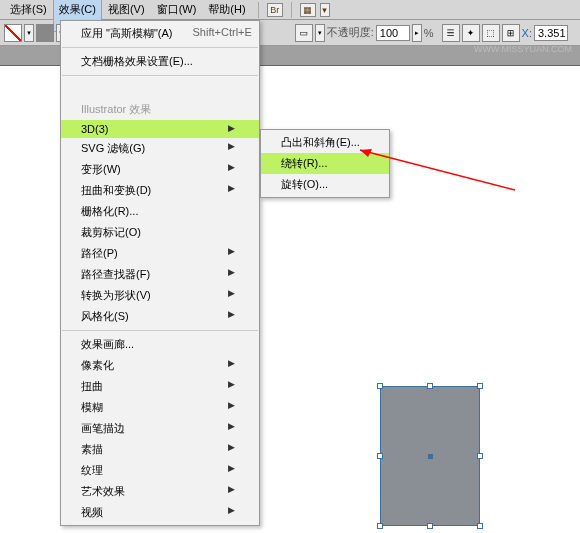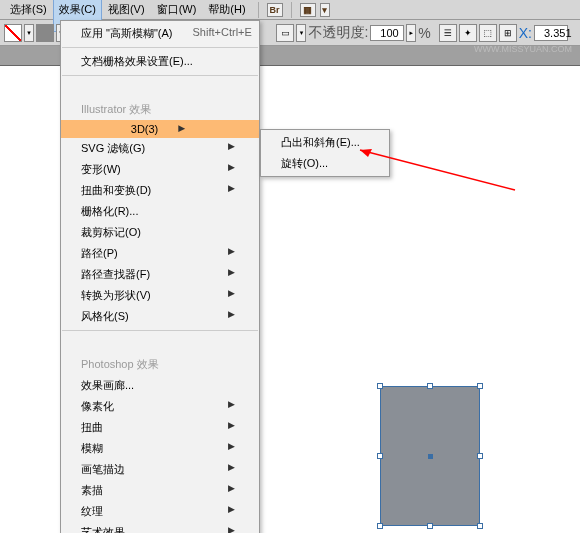--- a/index.html
+++ b/index.html
@@ -2,51 +2,51 @@
 <html><head>
 <meta charset="utf-8">
 <style>
 * { box-sizing: border-box; margin: 0; padding: 0; font-family: "Microsoft YaHei", sans-serif; font-size: 11px; }
 body { width: 580px; height: 533px; background: #fff; overflow: hidden; position: relative; }
 
 .menubar { height: 20px; background: #d6d6d6; display: flex; align-items: center; padding: 0 4px; border-bottom: 1px solid #999; }
 .menubar .mi { padding: 2px 6px; cursor: default; }
 .menubar .mi.sel { background: #bcd6f0; border: 1px solid #7da7d9; padding: 14px 5px; }
 .menubar .sep1 { width: 1px; height: 16px; background: #aaa; margin: 0 6px; }
-.menubar .box { width: 16px; height: 14px; border: 1px solid #888; background: #f0f0f0; margin: 0 2px; display: flex; align-items: center; justify-content: center; font-size: 9px; color: #5a3a1a; font-weight: bold; }
+.menubar .box { width: 16px; height: 14px; border: 1px solid #888; background: #f0f0f0; margin: 0 2px; display: flex; align-items: center; justify-content: center; font-size: 9px; color: #5a3a1a; }
 
 .toolbar { height: 26px; background: #d6d6d6; display: flex; align-items: center; padding: 0 4px; border-bottom: 1px solid #999; }
 .toolbar .grp { display: flex; align-items: center; gap: 2px; margin-right: 8px; }
 .toolbar .swatch-none { width: 18px; height: 18px; border: 1px solid #888; background: #fff; position: relative; }
 .toolbar .swatch-none::after { content:""; position:absolute; left:0; top:0; right:0; bottom:0; background: linear-gradient(to top right, transparent 45%, red 45%, red 55%, transparent 55%); }
 .toolbar .swatch-fill { width: 18px; height: 18px; border: 1px solid #888; background: #888; }
 .toolbar .dd { width: 10px; height: 18px; border: 1px solid #888; background: #f0f0f0; display:flex; align-items:center; justify-content:center; font-size:7px; }
 .toolbar .bar { width: 50px; height: 14px; background: #c0c0c0; border: 1px solid #888; }
-.toolbar .lbl { color: #555; font-size: 14px; }
-.toolbar .num { width: 34px; height: 16px; border: 1px solid #888; background: #fff; padding: 0 9px; display:flex; align-items:center; }
+.toolbar .lbl { color: #555; font-size: 11px; }
+.toolbar .num { width: 34px; height: 16px; border: 1px solid #888; background: #fff; padding: 0 3px; display:flex; align-items:center; }
 .toolbar .btn { width: 18px; height: 18px; border: 1px solid #888; background: #f0f0f0; display:flex; align-items:center; justify-content:center; font-size:9px; }
 
 .watermark { position: absolute; top: 4px; right: 8px; color: #999; font-size: 11px; text-align: right; }
 .watermark .sub { font-size: 9px; color: #bbb; margin-top: 40px; }
 
 .tabbar { height: 20px; background: #a0a0a0; border-bottom: 1px solid #666; }
 
 .canvas { position: absolute; left: 0; top: 66px; right: 0; bottom: 0; background: #fff; }
 
 .shape { position: absolute; left: 380px; top: 320px; width: 100px; height: 140px; background: #8a8f96; border: 1px solid #3a6ea5; }
 .shape .hdl { position: absolute; width: 6px; height: 6px; background: #fff; border: 1px solid #3a6ea5; }
 .shape .hdl.tl { left:-4px; top:-4px; } .shape .hdl.tr { right:-4px; top:-4px; }
 .shape .hdl.bl { left:-4px; bottom:-4px; } .shape .hdl.br { right:-4px; bottom:-4px; }
 .shape .hdl.tm { left:50%; top:-4px; margin-left:-3px;} .shape .hdl.bm { left:50%; bottom:-4px; margin-left:-3px;}
 .shape .hdl.ml { left:-4px; top:50%; margin-top:-3px;} .shape .hdl.mr { right:-4px; top:50%; margin-top:-3px;}
 .shape .ctr { position:absolute; left:50%; top:50%; width:5px; height:5px; margin:-2px 0 0 -2px; background:#3a6ea5; }
 
 .menu { position: absolute; background: #f2f2f2; border: 1px solid #999; box-shadow: 2px 2px 4px rgba(0,0,0,.25); padding: 2px 0; }
 .menu .row { padding: 3px 24px 3px 20px; white-space: nowrap; cursor: default; display:flex; justify-content:space-between; gap: 20px; }
-.menu .row.sel { background: #fdba74; justify-content: center; }
+.menu .row.sel { background: #bef264; }
 .menu .row .sc { color: #666; }
 .menu .row .ar { color: #333; font-size: 9px; }
 .menu .hr { height: 1px; background: #ccc; margin: 3px 1px; }
 .menu .hdr { padding: 3px 20px; color: #9a9a9a; margin-top: 23px; }
 
 .arrow { position: absolute; pointer-events:none; }
 </style>
 </head>
 <body>
 
@@ -155,21 +155,20 @@
     </div>
   <div class="row">
       <span>转换为形状(V)</span>
       <span class="ar">▶</span>
     </div>
   <div class="row">
       <span>风格化(S)</span>
       <span class="ar">▶</span>
     </div>
   <div class="hr"></div>
-  <div class="hdr">Photoshop 效果</div>
   <div class="row">
       <span>效果画廊...</span>
     </div>
   <div class="row">
       <span>像素化</span>
       <span class="ar">▶</span>
     </div>
   <div class="row">
       <span>扭曲</span>
       <span class="ar">▶</span>
@@ -197,20 +196,23 @@
   <div class="row">
       <span>视频</span>
       <span class="ar">▶</span>
     </div>
 
 </div>
 
 <div class="menu" style="left:260px; top:129px; width:130px;">
   <div class="row">
       <span>凸出和斜角(E)...</span>
+    </div>
+  <div class="row sel">
+      <span>绕转(R)...</span>
     </div>
   <div class="row">
       <span>旋转(O)...</span>
     </div>
 </div>
 
 <svg class="arrow" style="left:350px; top:135px;" width="170" height="60">
   <line x1="165" y1="55" x2="10" y2="15" stroke="red" stroke-width="1.5"></line>
   <polygon points="10,15 22,14 18,22" fill="red"></polygon>
 </svg>

